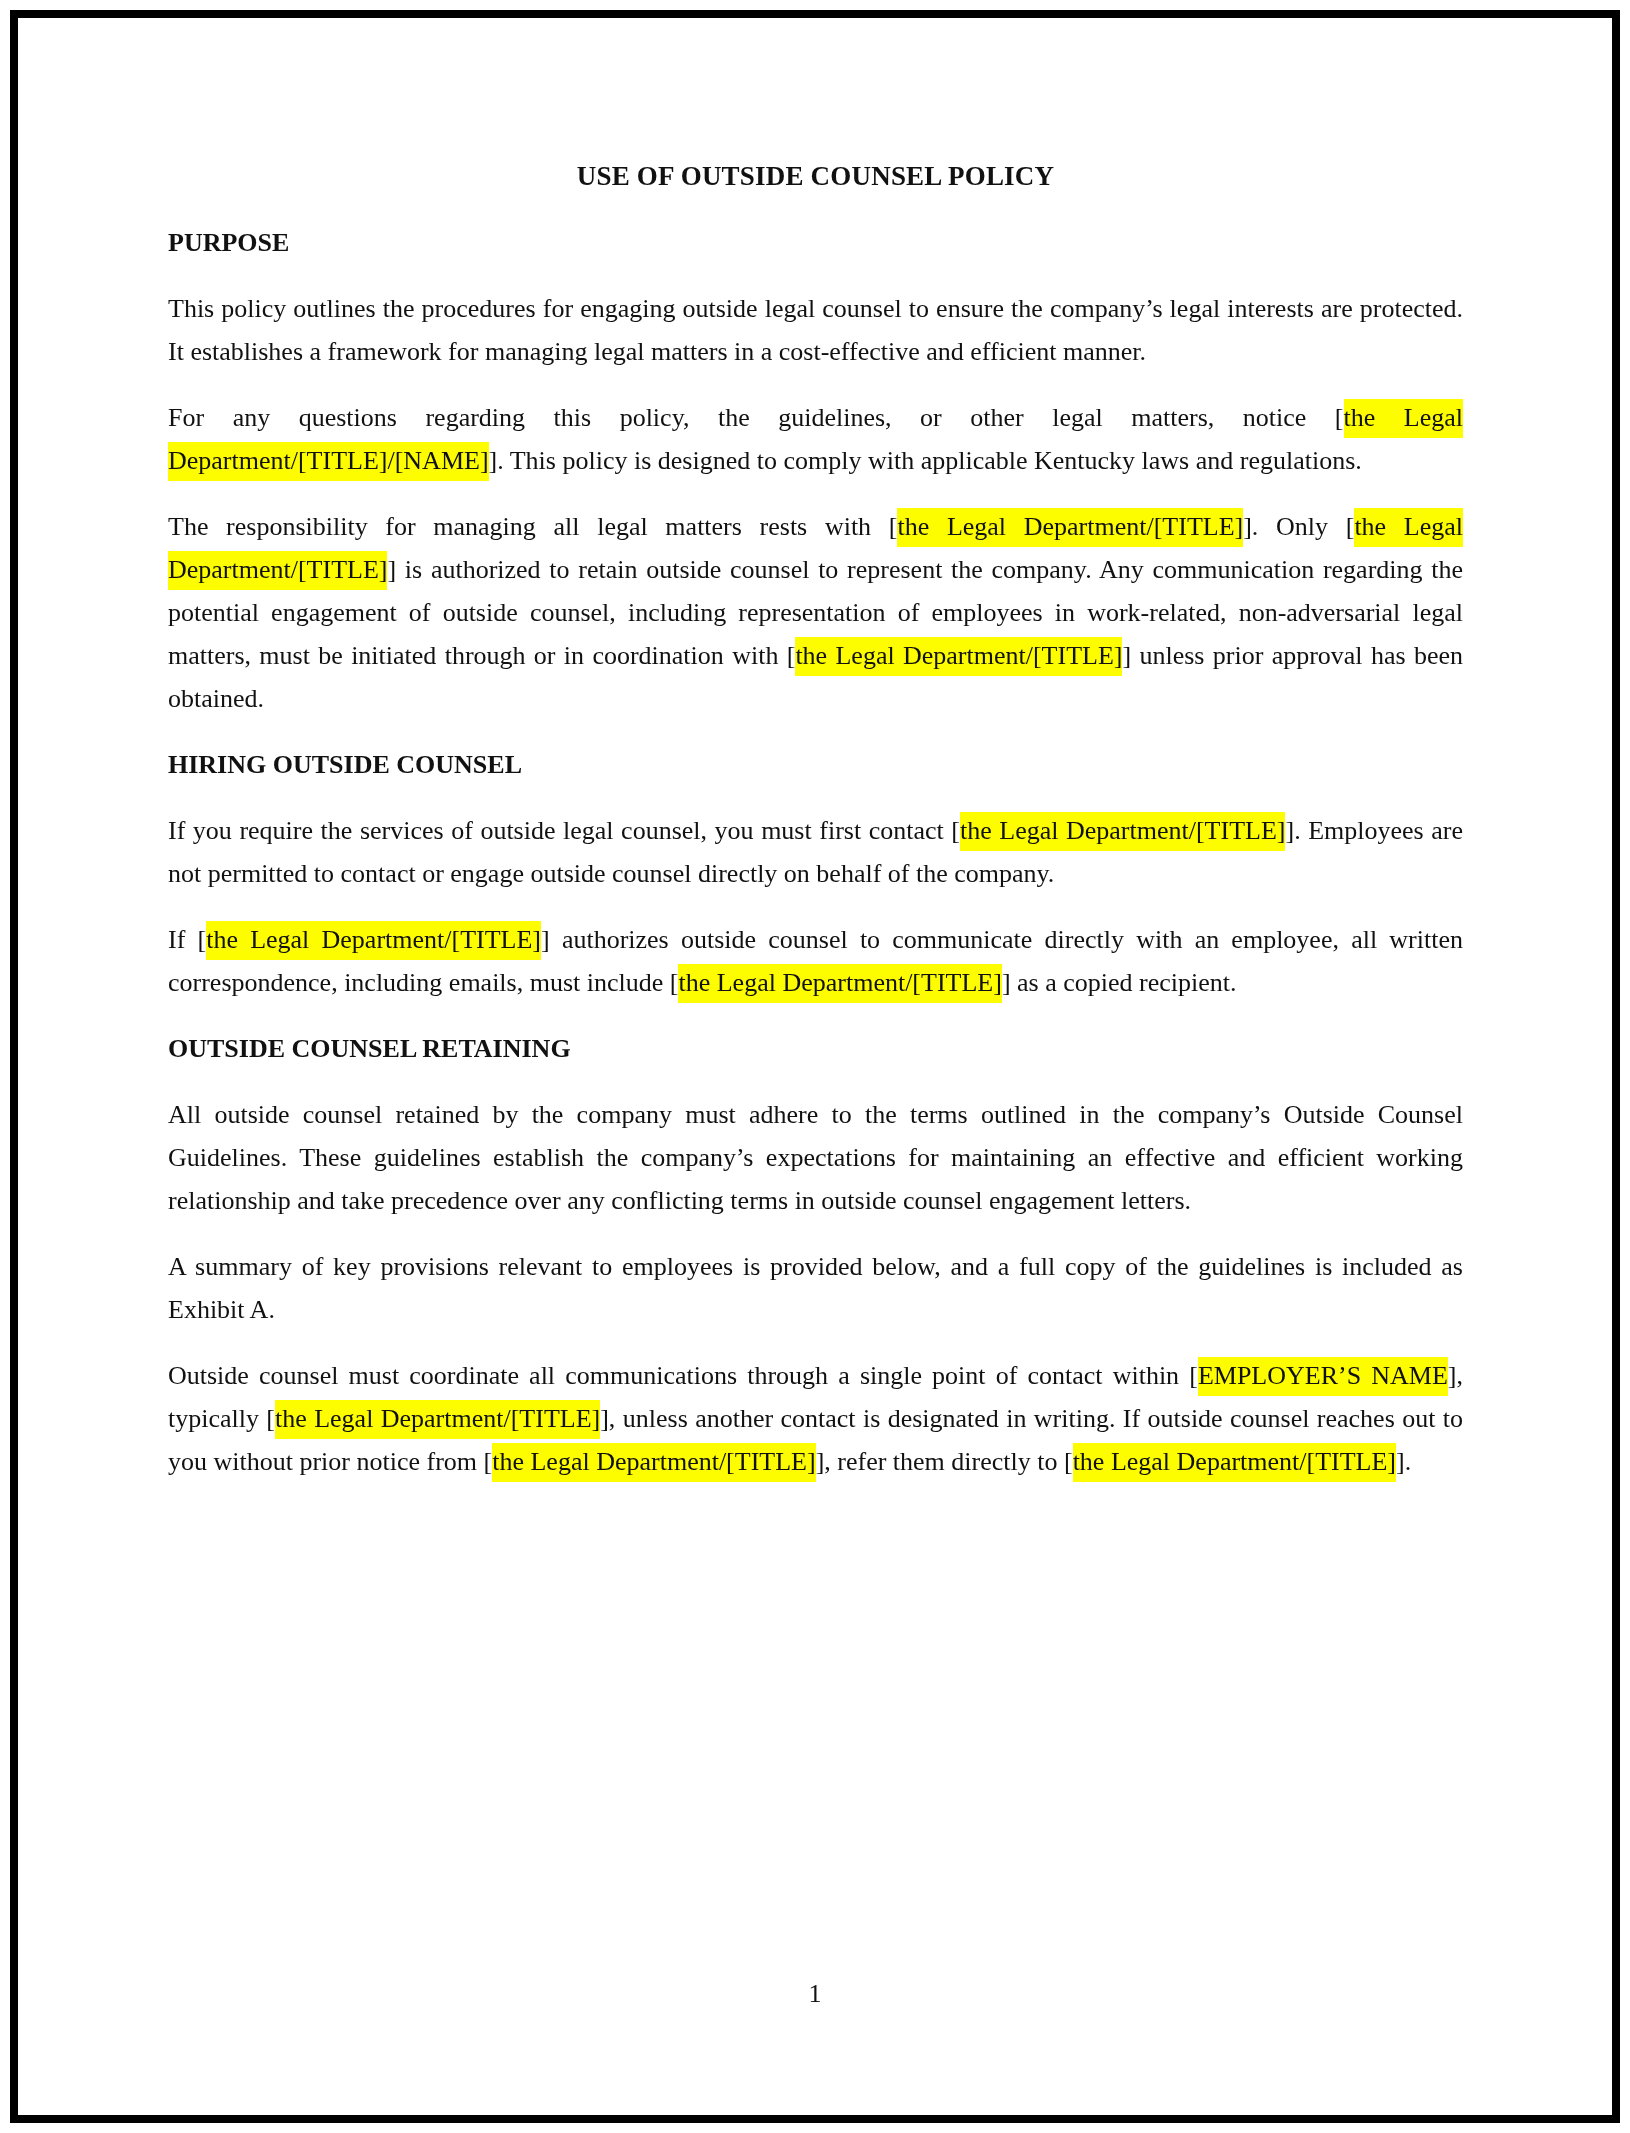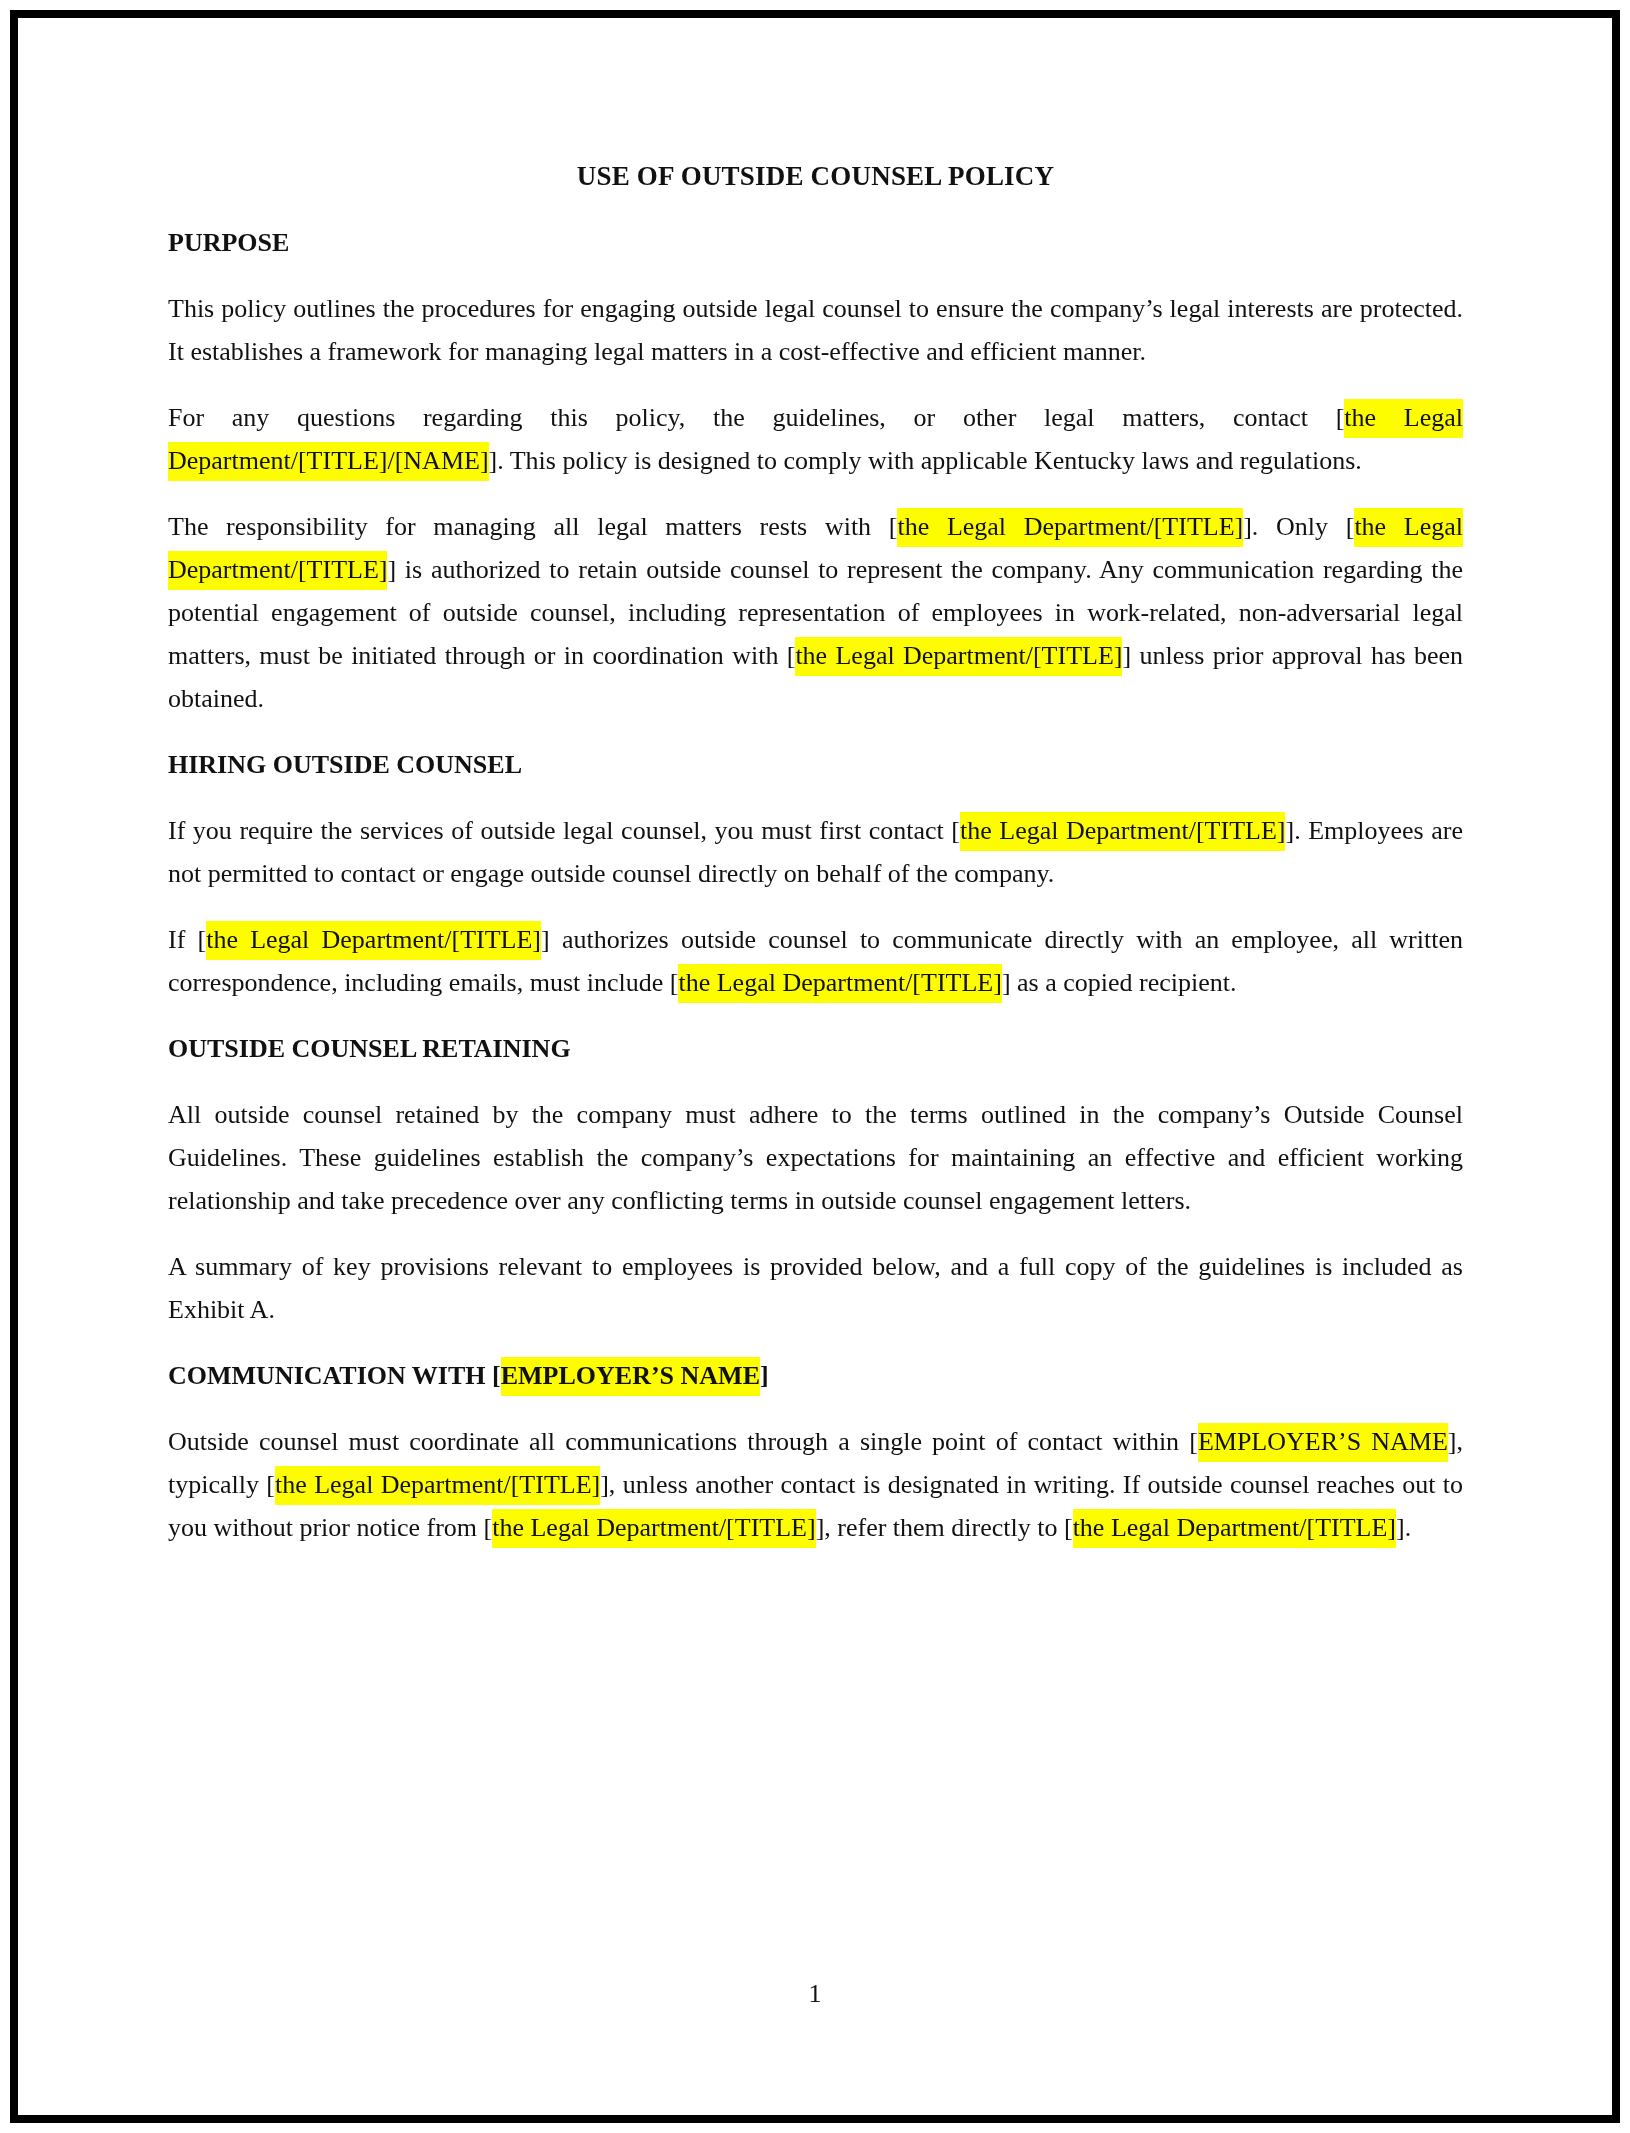--- a/index.html
+++ b/index.html
@@ -66,26 +66,25 @@
 </head>
 <body>
 
 <div class="page">
   <div class="page-border"></div>
   <div class="content">
     <h1 class="title">USE OF OUTSIDE COUNSEL POLICY</h1>
     <div id="doc-body">
         <h2 class="heading"><span>PURPOSE</span></h2>
         <p class="paragraph"><span>This policy outlines the procedures for engaging outside legal counsel to ensure the company’s legal interests are protected. It establishes a framework for managing legal matters in a cost-effective and efficient manner.</span></p>
-        <p class="paragraph"><span>For any questions regarding this policy, the guidelines, or other legal matters, contact [</span><span class="hl">the Legal Department/[TITLE]/[NAME]</span><span>]. This policy is designed to comply with applicable Kentucky laws and regulations.</span></p>
+        <p class="paragraph"><span>For any questions regarding this policy, the guidelines, or other legal matters, notice [</span><span class="hl">the Legal Department/[TITLE]/[NAME]</span><span>]. This policy is designed to comply with applicable Kentucky laws and regulations.</span></p>
         <p class="paragraph"><span>The responsibility for managing all legal matters rests with [</span><span class="hl">the Legal Department/[TITLE]</span><span>]. Only [</span><span class="hl">the Legal Department/[TITLE]</span><span>] is authorized to retain outside counsel to represent the company. Any communication regarding the potential engagement of outside counsel, including representation of employees in work-related, non-adversarial legal matters, must be initiated through or in coordination with [</span><span class="hl">the Legal Department/[TITLE]</span><span>] unless prior approval has been obtained.</span></p>
         <h2 class="heading"><span>HIRING OUTSIDE COUNSEL</span></h2>
         <p class="paragraph"><span>If you require the services of outside legal counsel, you must first contact [</span><span class="hl">the Legal Department/[TITLE]</span><span>]. Employees are not permitted to contact or engage outside counsel directly on behalf of the company.</span></p>
         <p class="paragraph"><span>If [</span><span class="hl">the Legal Department/[TITLE]</span><span>] authorizes outside counsel to communicate directly with an employee, all written correspondence, including emails, must include [</span><span class="hl">the Legal Department/[TITLE]</span><span>] as a copied recipient.</span></p>
         <h2 class="heading"><span>OUTSIDE COUNSEL RETAINING</span></h2>
         <p class="paragraph"><span>All outside counsel retained by the company must adhere to the terms outlined in the company’s Outside Counsel Guidelines. These guidelines establish the company’s expectations for maintaining an effective and efficient working relationship and take precedence over any conflicting terms in outside counsel engagement letters.</span></p>
         <p class="paragraph"><span>A summary of key provisions relevant to employees is provided below, and a full copy of the guidelines is included as Exhibit A.</span></p>
-        <h2 class="heading"><span>COMMUNICATION WITH [</span><span class="hl">EMPLOYER’S NAME</span><span>]</span></h2>
         <p class="paragraph"><span>Outside counsel must coordinate all communications through a single point of contact within [</span><span class="hl">EMPLOYER’S NAME</span><span>], typically [</span><span class="hl">the Legal Department/[TITLE]</span><span>], unless another contact is designated in writing. If outside counsel reaches out to you without prior notice from [</span><span class="hl">the Legal Department/[TITLE]</span><span>], refer them directly to [</span><span class="hl">the Legal Department/[TITLE]</span><span>].</span></p>
       </div>
   </div>
   <div class="page-number">1</div>
 </div>
 
 </body></html>

